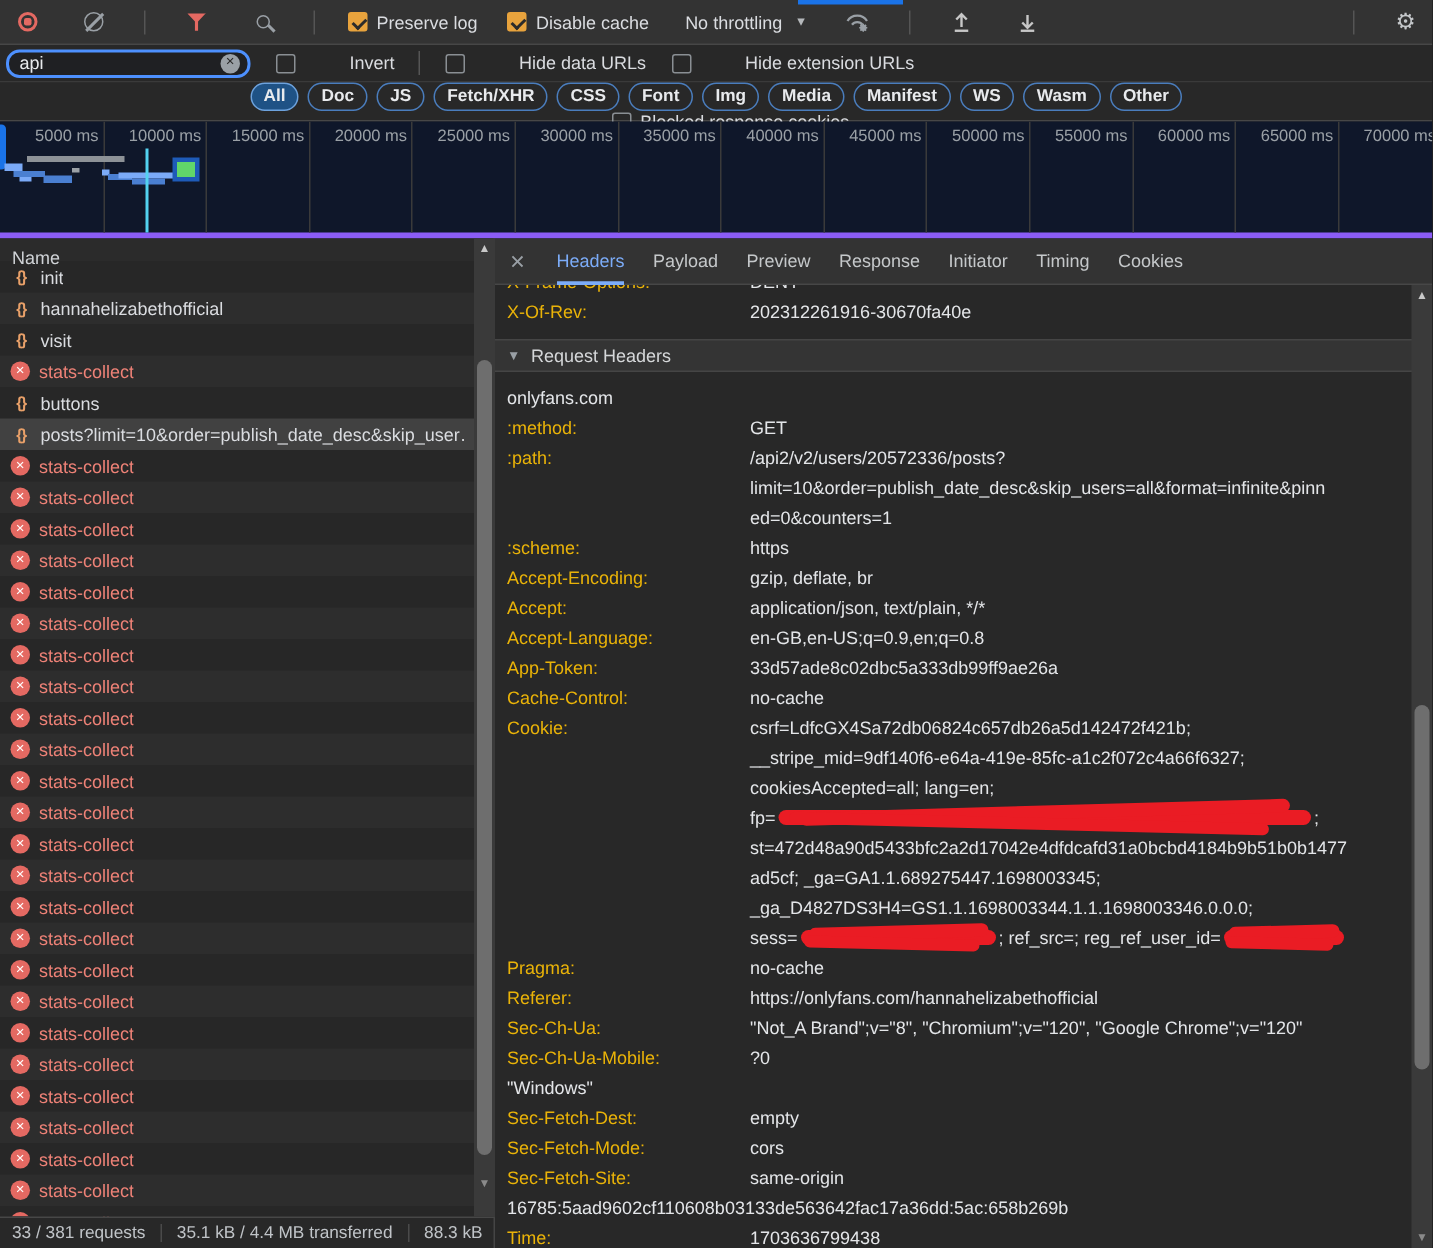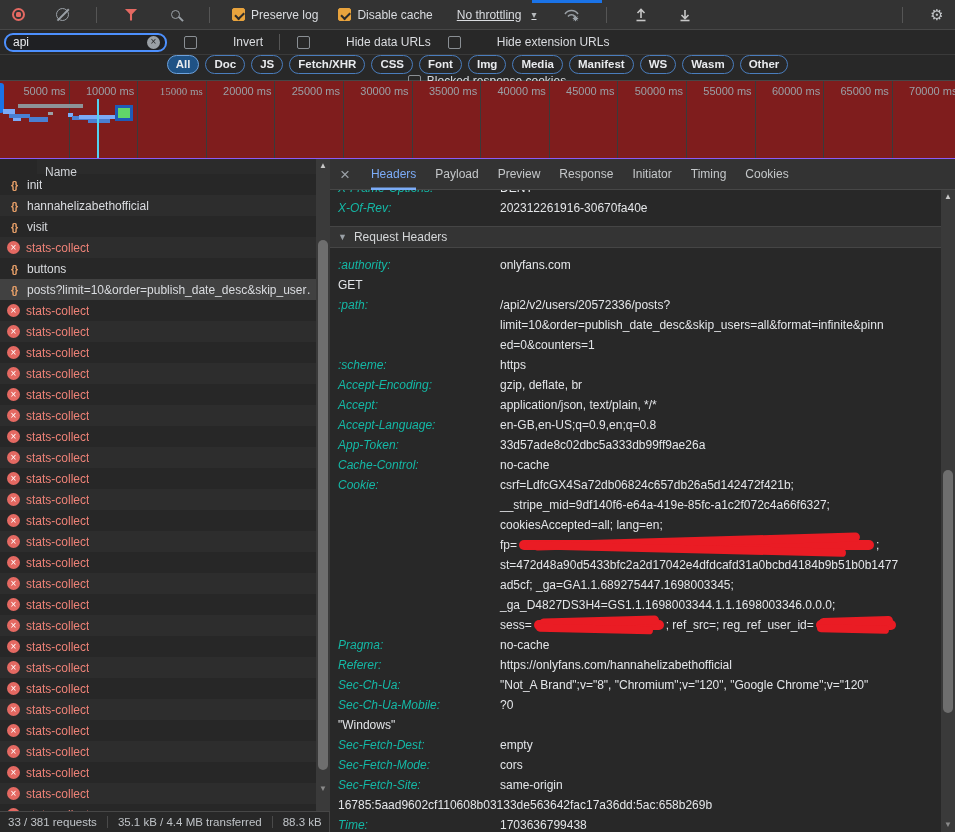--- a/index.html
+++ b/index.html
@@ -19,21 +19,21 @@
   .clear-glyph{width:13px;height:13px;border:1.5px solid #9aa0a6;border-radius:50%;position:relative;}
   .clear-glyph::after{content:'';position:absolute;left:-2px;top:4.6px;width:16px;height:1.6px;background:#9aa0a6;transform:rotate(-45deg);}
   .funnel{width:13px;height:12px;background:#e46962;clip-path:polygon(0% 0%,100% 0%,58% 48%,58% 100%,42% 100%,42% 48%);}
   .mag{width:9px;height:9px;border:1.6px solid #9aa0a6;border-radius:50%;position:relative;}
   .mag::after{content:'';position:absolute;width:6px;height:1.8px;background:#9aa0a6;transform:rotate(45deg);right:-5px;bottom:-2px;}
   .cb-label{display:flex;align-items:center;gap:6px;cursor:pointer;flex:none;white-space:nowrap;color:#dadce0;}
   .cb{width:13px;height:13px;border:1px solid #8a8f94;border-radius:2px;position:relative;flex:none;background:transparent;}
   .cb.checked{background:#e8a33d;border-color:#e8a33d;}
   .cb.checked::after{content:'';position:absolute;left:2px;top:2.6px;width:7px;height:3.6px;
     border-left:2px solid #2b2b2b;border-bottom:2px solid #2b2b2b;transform:rotate(-45deg);}
-  .throttle{display:flex;align-items:center;gap:10px;cursor:pointer;color:#dadce0;padding:0 4px;white-space:nowrap;text-decoration:underline;}
+  .throttle{display:flex;align-items:center;gap:10px;cursor:pointer;color:#dadce0;padding:0 4px;white-space:nowrap;}
   .caret{color:#b5b8bb;font-size:10px;}
   .gear{font-size:15px;color:#c3c6c9;line-height:1;}
 
   
   .filterbar{position:absolute;left:0;top:30px;width:955px;height:25px;background:#282828;
     border-bottom:1px solid #3a3a3a;display:flex;align-items:center;padding:0 4px;}
   .filter-input{width:163px;height:19px;background:#1f2023;border:2px solid #4d90fe;border-radius:9px;
     display:flex;align-items:center;padding:0 5px 0 7px;gap:4px;}
   .filter-text{flex:1;color:#e8eaed;}
   .clear-x{width:13px;height:13px;border-radius:50%;background:#9aa0a6;color:#282828;font-size:10px;
@@ -44,33 +44,33 @@
   
   .pillsbar{position:absolute;left:0;top:55px;width:955px;height:26px;background:#282828;
     border-bottom:1px solid #474747;display:flex;align-items:center;padding:0 6px;flex-direction:column;}
   .pills{display:flex;align-items:center;gap:6px;}
   .pill{border:1px solid #4a7dbd;border-radius:10px;height:19px;line-height:17px;padding:0 8px;
     color:#e8eaed;white-space:nowrap;cursor:pointer;font-weight:bold;font-size:11.5px;}
   .pill.selected{background:#1f5285;border-color:#6da2dd;}
   .pillsbar .cb-label{margin-left:19px;}
 
   
-  .overview{position:absolute;left:0;top:81px;width:955px;height:78px;background:#7f1d1d;
-    border-bottom:1px solid #8b5cf6;overflow:hidden;}
+  .overview{position:absolute;left:0;top:81px;width:955px;height:78px;background:#0f172a;
+    border-bottom:4px solid #8b5cf6;overflow:hidden;}
   .gridline{position:absolute;top:0;width:1px;height:78px;background:#3a3a3a;}
   .tick-label{position:absolute;top:4px;font-size:11px;color:#9aa0a6;white-space:nowrap;}
   .wf-bar{position:absolute;}
   .ov-handle{position:absolute;left:0;top:2px;width:4px;height:30px;background:#1a73e8;border-radius:0 3px 3px 0;}
   .ov-cursor{position:absolute;width:2px;}
 
   
   .left-panel{position:absolute;left:0;top:159px;width:330px;height:652px;background:#272727;
     border-right:1px solid #454545;overflow:hidden;}
   .name-header{height:26px;line-height:26px;padding-left:8px;background:#2b2b2b;color:#cfd2d6;
-    border-bottom:1px solid #474747;margin-left:37px;}
+    border-bottom:1px solid #474747;}
   .rows{margin-top:-11px;}
   .req-row{height:21px;display:flex;align-items:center;gap:6px;padding:0 18px 0 7px;white-space:nowrap;overflow:hidden;cursor:pointer;}
   .req-row:nth-child(odd){background:#272727;}
   .req-row:nth-child(even){background:#2d2d2d;}
   .req-row.selected{background:#414141;}
   .req-row .lbl{overflow:hidden;color:#dadce0;}
   .req-row.error .lbl{color:#ee8277;}
   .json-icon{flex:none;width:14px;color:#e8a069;font-size:10.5px;font-weight:bold;letter-spacing:-1px;text-align:center;}
   .err-icon{flex:none;width:13px;height:13px;border-radius:50%;background:#e46962;color:#ffffff;
     font-size:10px;line-height:13px;text-align:center;}
@@ -83,21 +83,21 @@
 
   
   .right-panel{position:absolute;left:330px;top:159px;width:625px;height:673px;background:#282828;overflow:hidden;}
   .tabbar{height:31px;background:#333333;border-bottom:1px solid #474747;display:flex;align-items:center;
     padding:0 10px;gap:19px;}
   .close-x{color:#9aa0a6;font-size:17px;line-height:1;cursor:pointer;margin-right:2px;}
   .tab{line-height:30px;height:31px;color:#c5c8ca;cursor:pointer;white-space:nowrap;}
   .tab.sel{color:#7cacf8;box-shadow:inset 0 -2.5px 0 #7cacf8;}
   .h-content{position:relative;height:642px;overflow:hidden;}
   .h-row{display:flex;line-height:20px;padding-left:8px;}
-  .h-name{width:162px;flex:none;color:#14b8a6;white-space:nowrap;font-style:italic;}
+  .h-name{width:162px;flex:none;color:#eab308;white-space:nowrap;}
   .h-value{color:#e4e6e9;white-space:nowrap;}
   .v-line{height:20px;white-space:nowrap;}
   .tail-rows .h-row:first-child{margin-top:-12px;}
   .section-hdr{margin-top:8px;height:22px;line-height:21px;background:#343434;border-top:1px solid #454545;
     border-bottom:1px solid #454545;padding-left:8px;color:#d5d7d9;display:flex;align-items:center;gap:7px;cursor:pointer;}
   .tri{color:#9aa0a6;font-size:9px;}
   .main-rows{padding-top:7px;}
   .redact{display:inline-block;height:10px;background:#ea1c24;border-radius:6px;vertical-align:-1px;
     position:relative;margin:0 2px;}
   .redact::before{content:'';position:absolute;left:4%;top:-3.5px;width:92%;height:9px;background:#ea1c24;
@@ -228,21 +228,21 @@
     </label>
   </div>
 
   <div class="overview" id="overview">
     <div class="ov-handle"></div>
   <div class="gridline" style="left: 68.6px;"></div>
       <div class="tick-label" style="right: 889.4px;">5000 ms</div>
       <div class="gridline" style="left: 137.2px;"></div>
       <div class="tick-label" style="right: 820.8px;">10000 ms</div>
       <div class="gridline" style="left: 205.8px;"></div>
-      <div class="tick-label" style="right: 752.2px; font-family: Liberation Serif, serif;">15000 ms</div>
+      <div class="tick-label" style="right: 752.2px;">15000 ms</div>
       <div class="gridline" style="left: 274.4px;"></div>
       <div class="tick-label" style="right: 683.6px;">20000 ms</div>
       <div class="gridline" style="left: 343px;"></div>
       <div class="tick-label" style="right: 615px;">25000 ms</div>
       <div class="gridline" style="left: 411.6px;"></div>
       <div class="tick-label" style="right: 546.4px;">30000 ms</div>
       <div class="gridline" style="left: 480.2px;"></div>
       <div class="tick-label" style="right: 477.8px;">35000 ms</div>
       <div class="gridline" style="left: 548.8px;"></div>
       <div class="tick-label" style="right: 409.2px;">40000 ms</div>
@@ -437,26 +437,26 @@
               <div class="v-line">202312261916-30670fa40e</div>
             </div>
           </div>
         </div>
       <div class="section-hdr">
         <span class="tri">▼</span>
         <span>Request Headers</span>
       </div>
       <div class="main-rows" id="main-rows">
           <div class="h-row">
-            <div class="h-name">:authority:</div>
             <div class="h-value">
               <div class="v-line">onlyfans.com</div>
             </div>
           </div>
           <div class="h-row">
+            <div class="h-name">:method:</div>
             <div class="h-value">
               <div class="v-line">GET</div>
             </div>
           </div>
           <div class="h-row">
             <div class="h-name">:path:</div>
             <div class="h-value">
               <div class="v-line">/api2/v2/users/20572336/posts?</div>
               <div class="v-line">limit=10&amp;order=publish_date_desc&amp;skip_users=all&amp;format=infinite&amp;pinn</div>
               <div class="v-line">ed=0&amp;counters=1</div>

